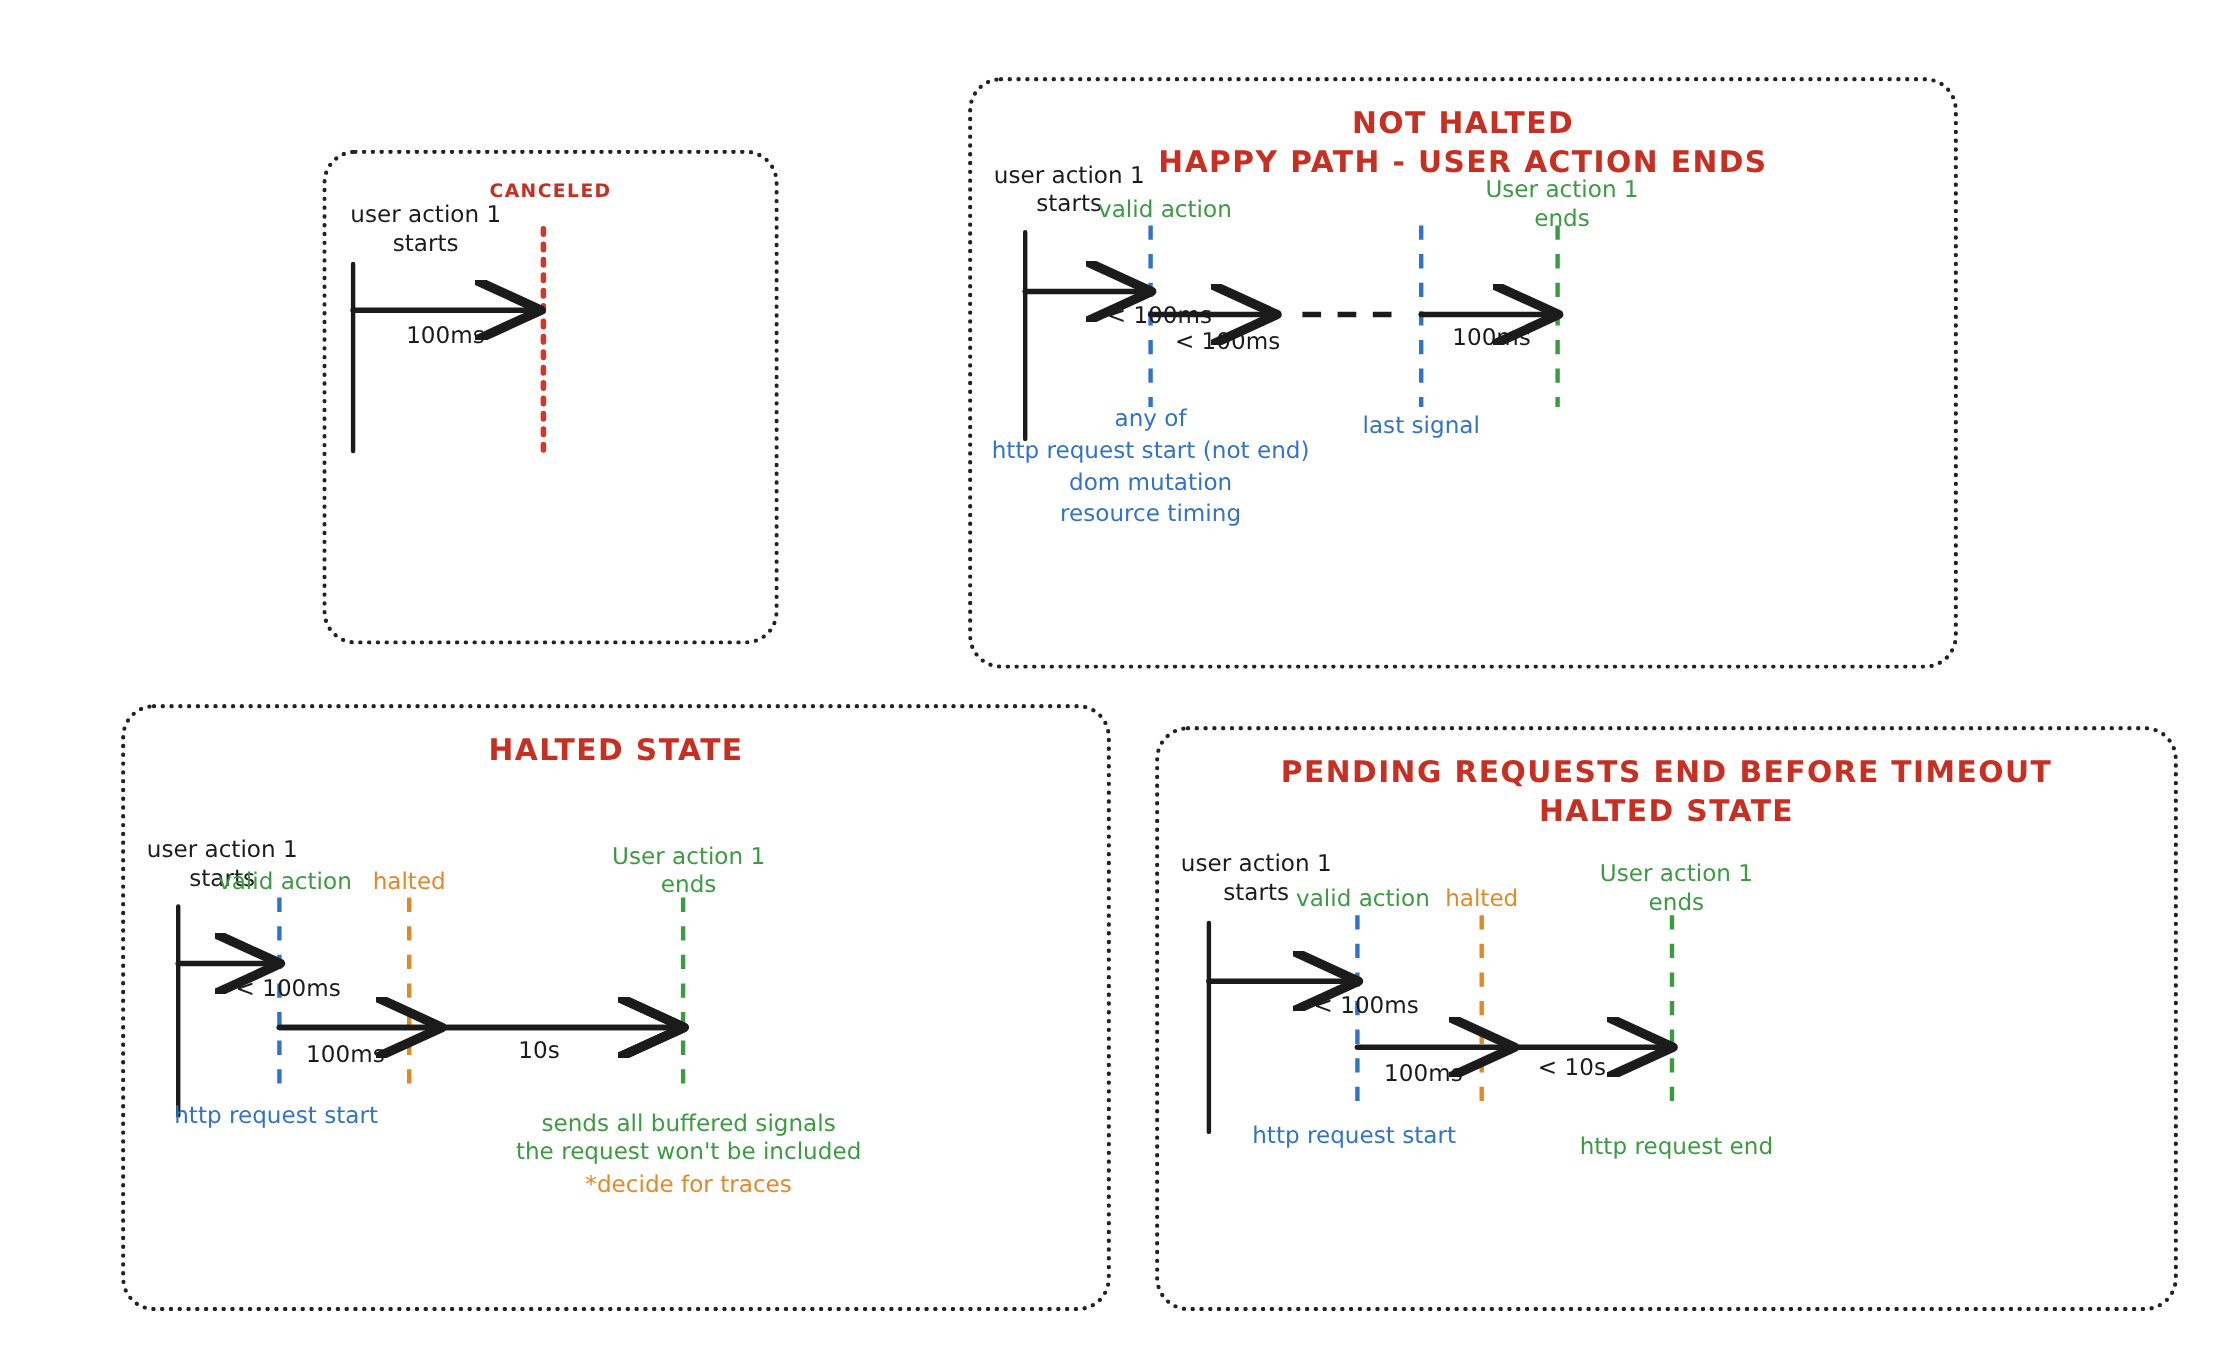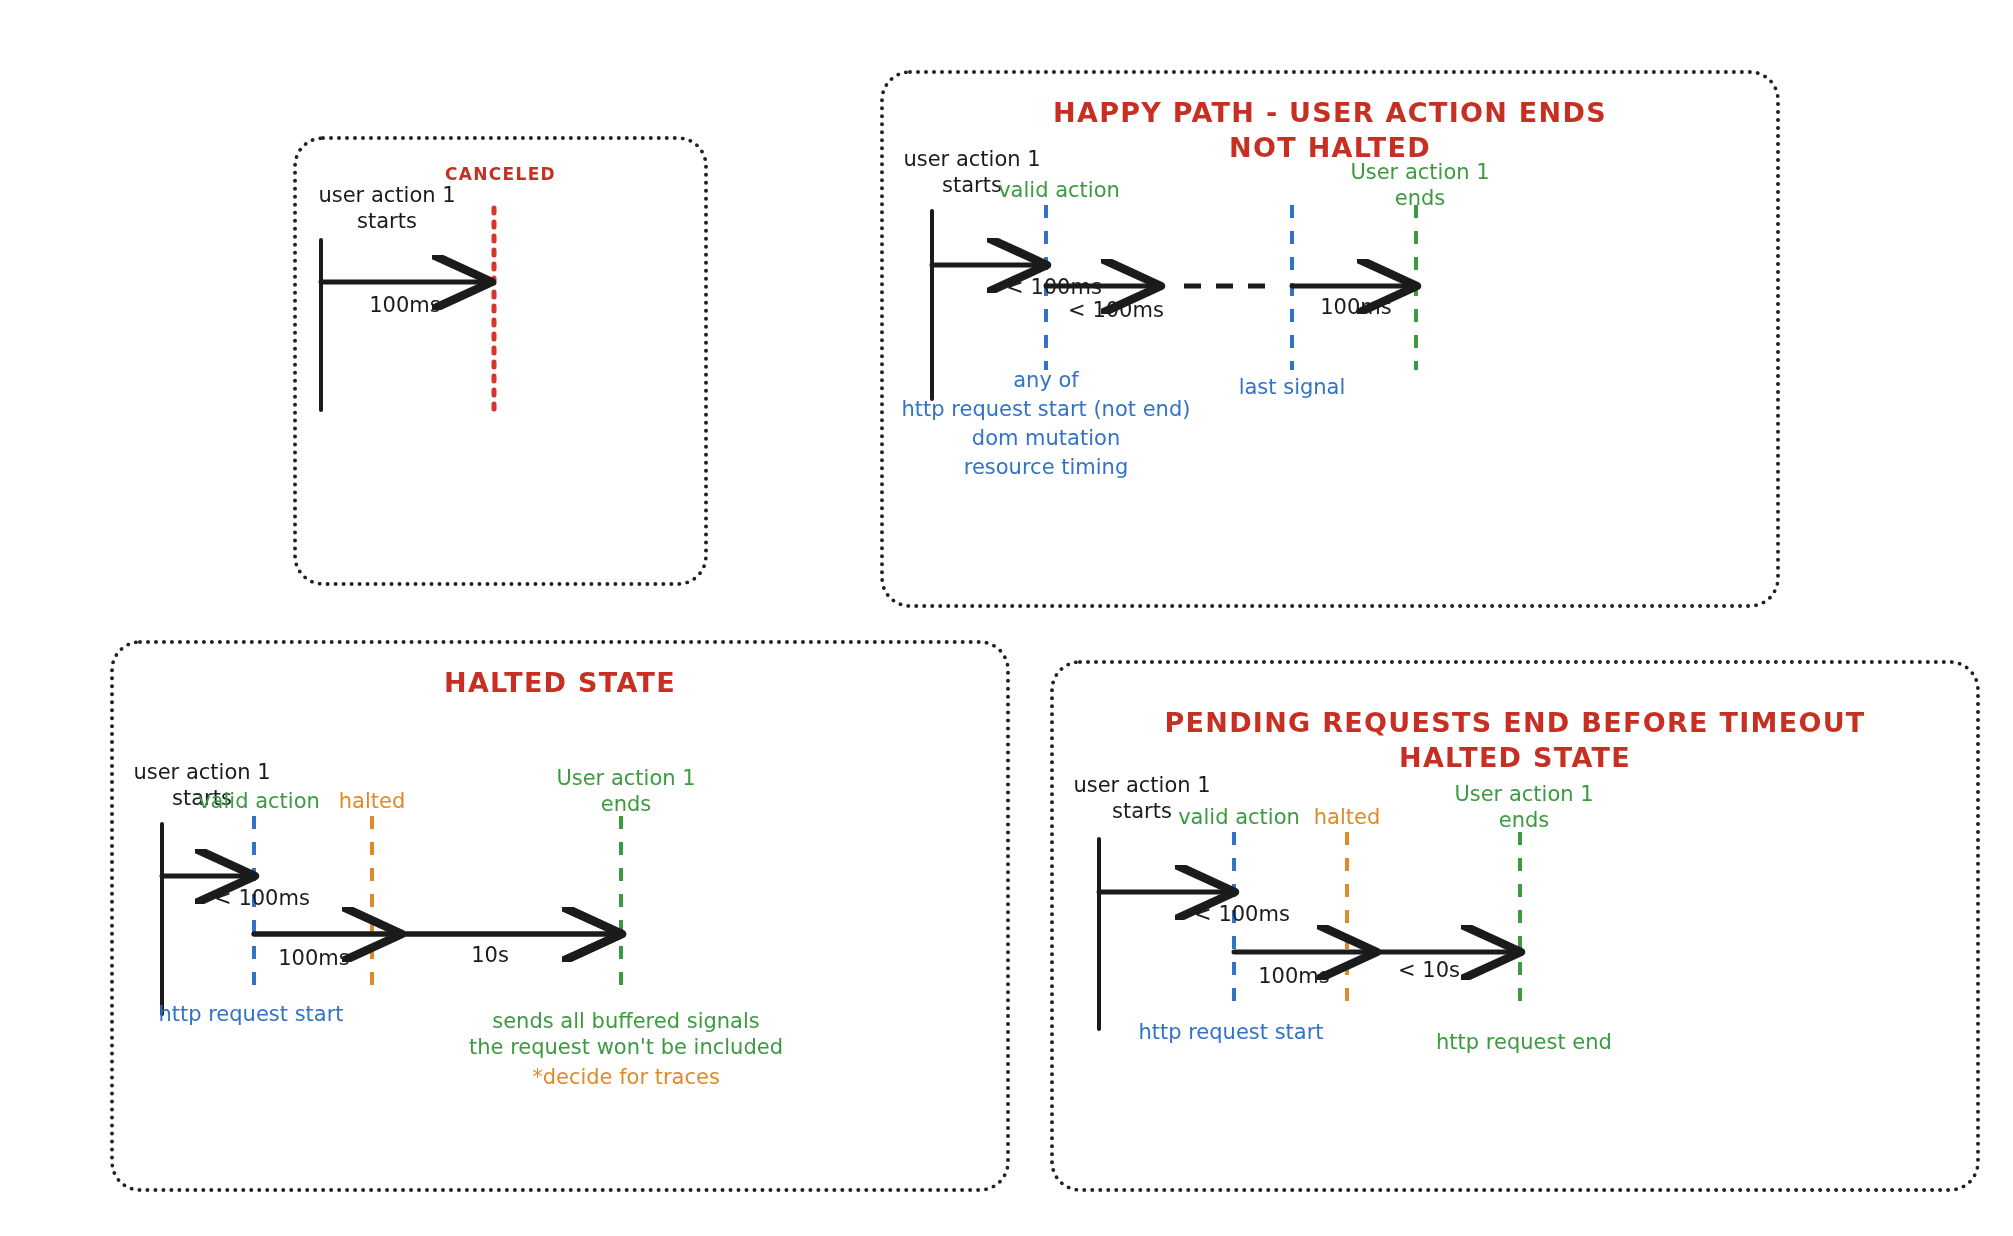--- a/index.html
+++ b/index.html
@@ -9,21 +9,21 @@
   #panel-canceled{left:293px;top:136px;width:415px;height:450px;}
   #panel-happy{left:880px;top:70px;width:900px;height:538px;}
   #panel-halted{left:110px;top:640px;width:900px;height:552px;}
   #panel-pending{left:1050px;top:660px;width:930px;height:532px;}
   .ptitle{position:absolute;left:0;right:0;text-align:center;color:#c62f22;
           font-weight:700;letter-spacing:1.3px;line-height:1.28;
           font-family:"DejaVu Sans","Liberation Sans",sans-serif;}
   #t-canceled{top:24px;font-size:17px;}
   #t-happy{top:22px;font-size:27px;}
   #t-halted{top:22px;font-size:27px;}
-  #t-pending{top:22px;font-size:27px;margin-top:20px;}
+  #t-pending{top:22px;font-size:27px;}
   .ptitle .ln{display:block;}
   svg{position:absolute;left:0;top:0;overflow:visible;}
   text{font-family:"DejaVu Sans","Liberation Sans",sans-serif;}
   .lbl-black{fill:#1b1b1b;font-size:21px;}
   .lbl-green{fill:#3c9a41;font-size:21px;}
   .lbl-blue{fill:#3273c8;font-size:21px;}
   .lbl-orange{fill:#e08a27;font-size:21px;}
   .lbl-dur{fill:#1b1b1b;font-size:21px;}
   .ln-black{stroke:#1b1b1b;stroke-width:4;stroke-linecap:round;}
   .ln-arrow{stroke:#1b1b1b;stroke-width:5;stroke-linecap:round;fill:none;}
@@ -55,22 +55,22 @@
     <line class="ln-arrow" x1="24" y1="142" x2="190" y2="142" marker-end="url(#ah1)"></line>
 
     <text class="lbl-black" x="90" y="62" text-anchor="middle">user action 1</text>
     <text class="lbl-black" x="90" y="88" text-anchor="middle">starts</text>
     <text class="lbl-dur" x="108" y="172" text-anchor="middle">100ms</text>
   </svg>
 </div>
 
 <div class="panel" id="panel-happy">
   <div class="ptitle" id="t-happy">
+    <span class="ln">NOT HALTED</span>
     <span class="ln">HAPPY PATH - USER ACTION ENDS</span>
-    <span class="ln">NOT HALTED</span>
   </div>
 
   <svg width="900" height="538" viewBox="0 0 900 538">
     <defs>
       <marker id="ah2" markerWidth="13" markerHeight="11" refX="11" refY="5.5" orient="auto" markerUnits="strokeWidth">
         <path d="M0,0 L12,5.5 L0,11" fill="none" stroke="#1b1b1b" stroke-width="1.7" stroke-linecap="round" stroke-linejoin="round"></path>
       </marker>
     </defs>
 
     <line class="ln-black" x1="48" y1="137" x2="48" y2="325"></line>

